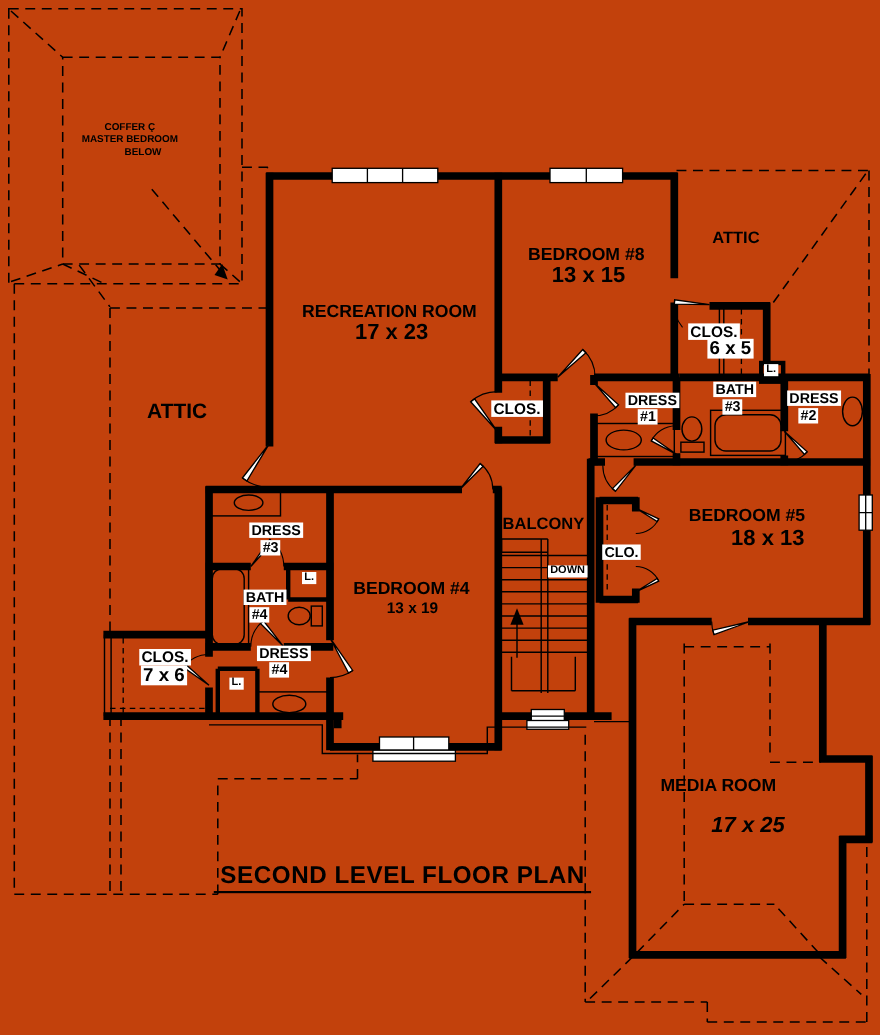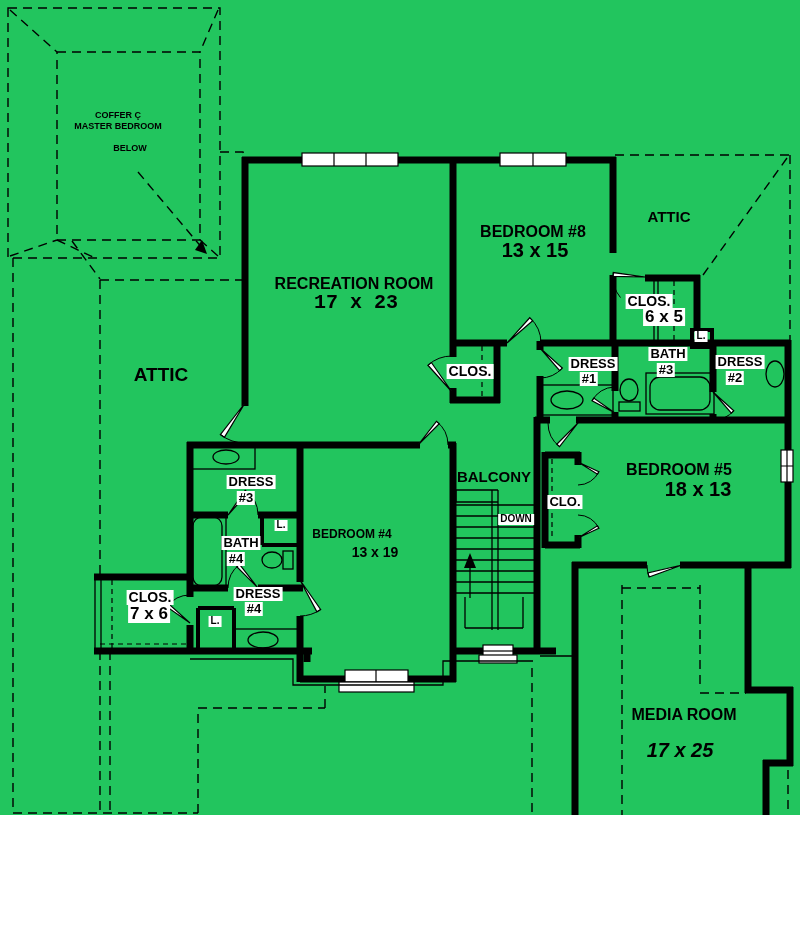--- a/index.html
+++ b/index.html
@@ -1,16 +1,16 @@
 <!DOCTYPE html>
 <html><head>
 <meta charset="utf-8">
 <style>
   html,body{margin:0;padding:0;background:#ffffff;}
-  #stage{position:relative;width:800px;height:815px;background:#22c55e;overflow:hidden;
+  #stage{position:relative;width:800px;height:941px;background:#c2410c;overflow:hidden;
          font-family:"Liberation Sans",sans-serif;}
   #plan-svg{position:absolute;left:0;top:0;}
   .lbl{position:absolute;transform:translateX(-50%);font-weight:bold;color:#000;
        white-space:nowrap;line-height:1.05;text-align:center;}
   .bg{background:#ffffff;padding:0 2px;}
   .title{border-bottom:2px solid #000;padding:0 6px 3px 6px;letter-spacing:0.5px;}
 </style>
 </head>
 <body>
 
@@ -161,27 +161,27 @@
         <path d="M320.64875170863763,609.4894735944038 A36,36 0 0 1 300,616" fill="none" stroke="#000" stroke-width="1"></path>
         <polygon points="190,623 167.06374275990822,606.9398597821707 169.19194488663297,604.264343021952" fill="#ffffff" stroke="#000" stroke-width="1.2"></polygon>
         <path d="M167.06374275990822,606.9398597821707 A28,28 0 0 1 190,595" fill="none" stroke="#000" stroke-width="1"></path>
         <polygon points="682,565 649.1107582724932,576.9707050163984 647.8970477325167,572.8732869020353" fill="#ffffff" stroke="#000" stroke-width="1.2"></polygon>
         <path d="M649.1107582724932,576.9707050163984 A35,35 0 0 1 647,565" fill="none" stroke="#000" stroke-width="1"></path>
       </g>
 </svg>
 
   <div class="lbl" style="left:118px;top:111px;font-size:9px;">COFFER Ç</div>
   <div class="lbl" style="left:118px;top:122px;font-size:9px;">MASTER BEDROOM</div>
-  <div class="lbl" style="left:118px;top:144px;font-size:9px;padding-left:24px;">BELOW</div>
+  <div class="lbl" style="left:118px;top:134px;font-size:9px;padding-left:24px;">BELOW</div>
 
   <div class="lbl" style="left:161px;top:365px;font-size:19px;">ATTIC</div>
   <div class="lbl" style="left:669px;top:209px;font-size:15px;">ATTIC</div>
 
   <div class="lbl" style="left:354px;top:276px;font-size:16px;">RECREATION ROOM</div>
-  <div class="lbl" style="left:356px;top:292px;font-size:20px;font-family:Liberation Mono, monospace;">17 x 23</div>
+  <div class="lbl" style="left:356px;top:292px;font-size:20px;">17 x 23</div>
 
   <div class="lbl" style="left:533px;top:224px;font-size:16px;">BEDROOM #8</div>
   <div class="lbl" style="left:535px;top:240px;font-size:20px;">13 x 15</div>
 
   <div class="lbl bg" style="left:649px;top:294px;font-size:14px;">CLOS.</div>
   <div class="lbl bg" style="left:648px;top:308px;font-size:17px;margin-left:16px;">6 x 5</div>
 
   <div class="lbl bg" style="left:593px;top:357px;font-size:13px;">DRESS</div>
   <div class="lbl bg" style="left:589px;top:372px;font-size:13px;">#1</div>
 
@@ -197,35 +197,36 @@
 
   <div class="lbl" style="left:494px;top:469px;font-size:15px;">BALCONY</div>
 
   <div class="lbl bg" style="left:565px;top:495px;font-size:13px;">CLO.</div>
 
   <div class="lbl" style="left:679px;top:462px;font-size:16px;">BEDROOM #5</div>
   <div class="lbl" style="left:678px;top:479px;font-size:20px;margin-left:20px;">18 x 13</div>
 
   <div class="lbl bg" style="left:516px;top:514px;font-size:10px;">DOWN</div>
 
-  <div class="lbl" style="left:352px;top:528px;font-size:12px;">BEDROOM #4</div>
+  <div class="lbl" style="left:374px;top:528px;font-size:16px;">BEDROOM #4</div>
   <div class="lbl" style="left:375px;top:545px;font-size:14px;">13 x 19</div>
 
   <div class="lbl bg" style="left:251px;top:475px;font-size:13px;">DRESS</div>
   <div class="lbl bg" style="left:246px;top:491px;font-size:13px;">#3</div>
 
   <div class="lbl bg" style="left:241px;top:536px;font-size:13px;">BATH</div>
   <div class="lbl bg" style="left:236px;top:552px;font-size:13px;">#4</div>
 
   <div class="lbl bg" style="left:281px;top:520px;font-size:10px;">L.</div>
 
   <div class="lbl bg" style="left:150px;top:590px;font-size:14px;">CLOS.</div>
   <div class="lbl bg" style="left:149px;top:605px;font-size:17px;">7 x 6</div>
 
   <div class="lbl bg" style="left:258px;top:587px;font-size:13px;">DRESS</div>
   <div class="lbl bg" style="left:254px;top:602px;font-size:13px;">#4</div>
 
   <div class="lbl bg" style="left:215px;top:616px;font-size:10px;">L.</div>
 
-  <div class="lbl" style="left:684px;top:707px;font-size:16px;">MEDIA ROOM</div>
+  <div class="lbl" style="left:653px;top:707px;font-size:16px;">MEDIA ROOM</div>
   <div class="lbl" style="left:680px;top:740px;font-size:20px;font-style:italic;">17 x 25</div>
 
+  <div class="lbl title" style="left:366px;top:784px;font-size:22px;">SECOND LEVEL FLOOR PLAN</div>
 </div>
 
 </body></html>

